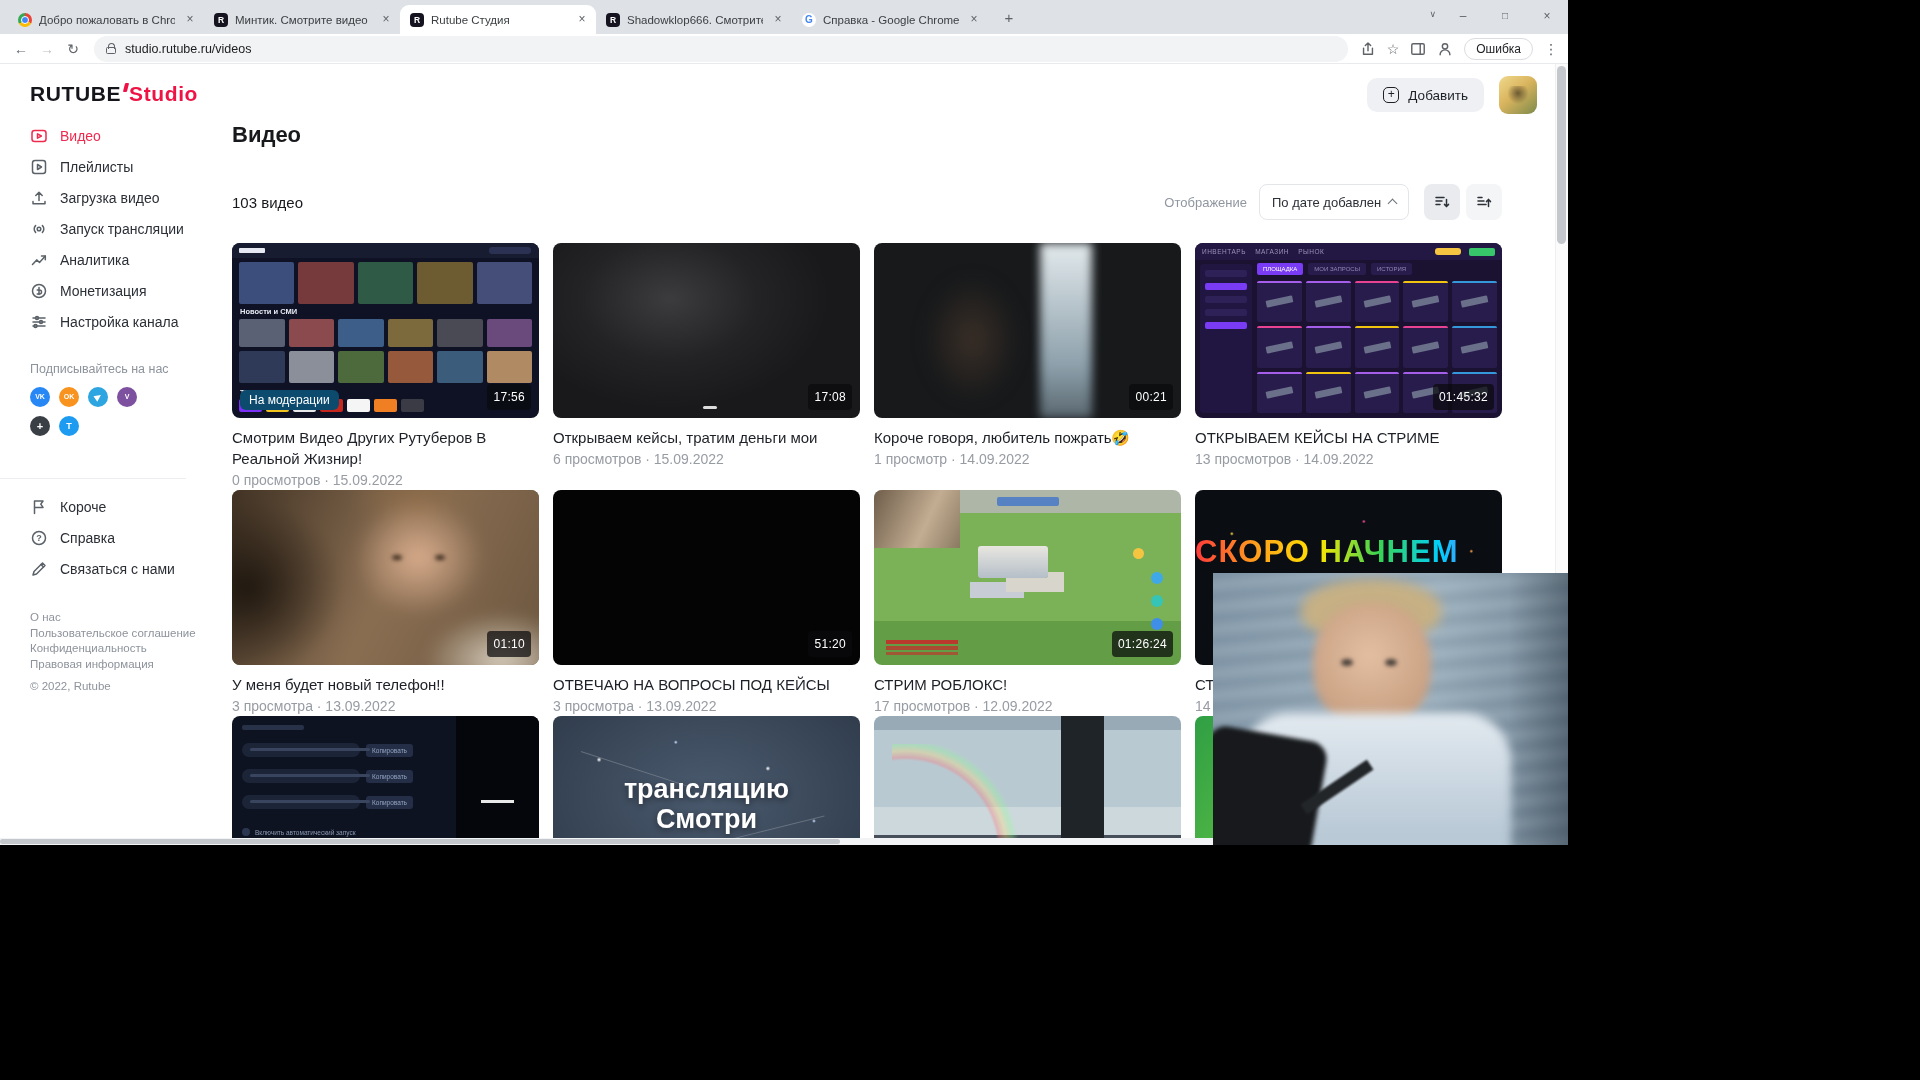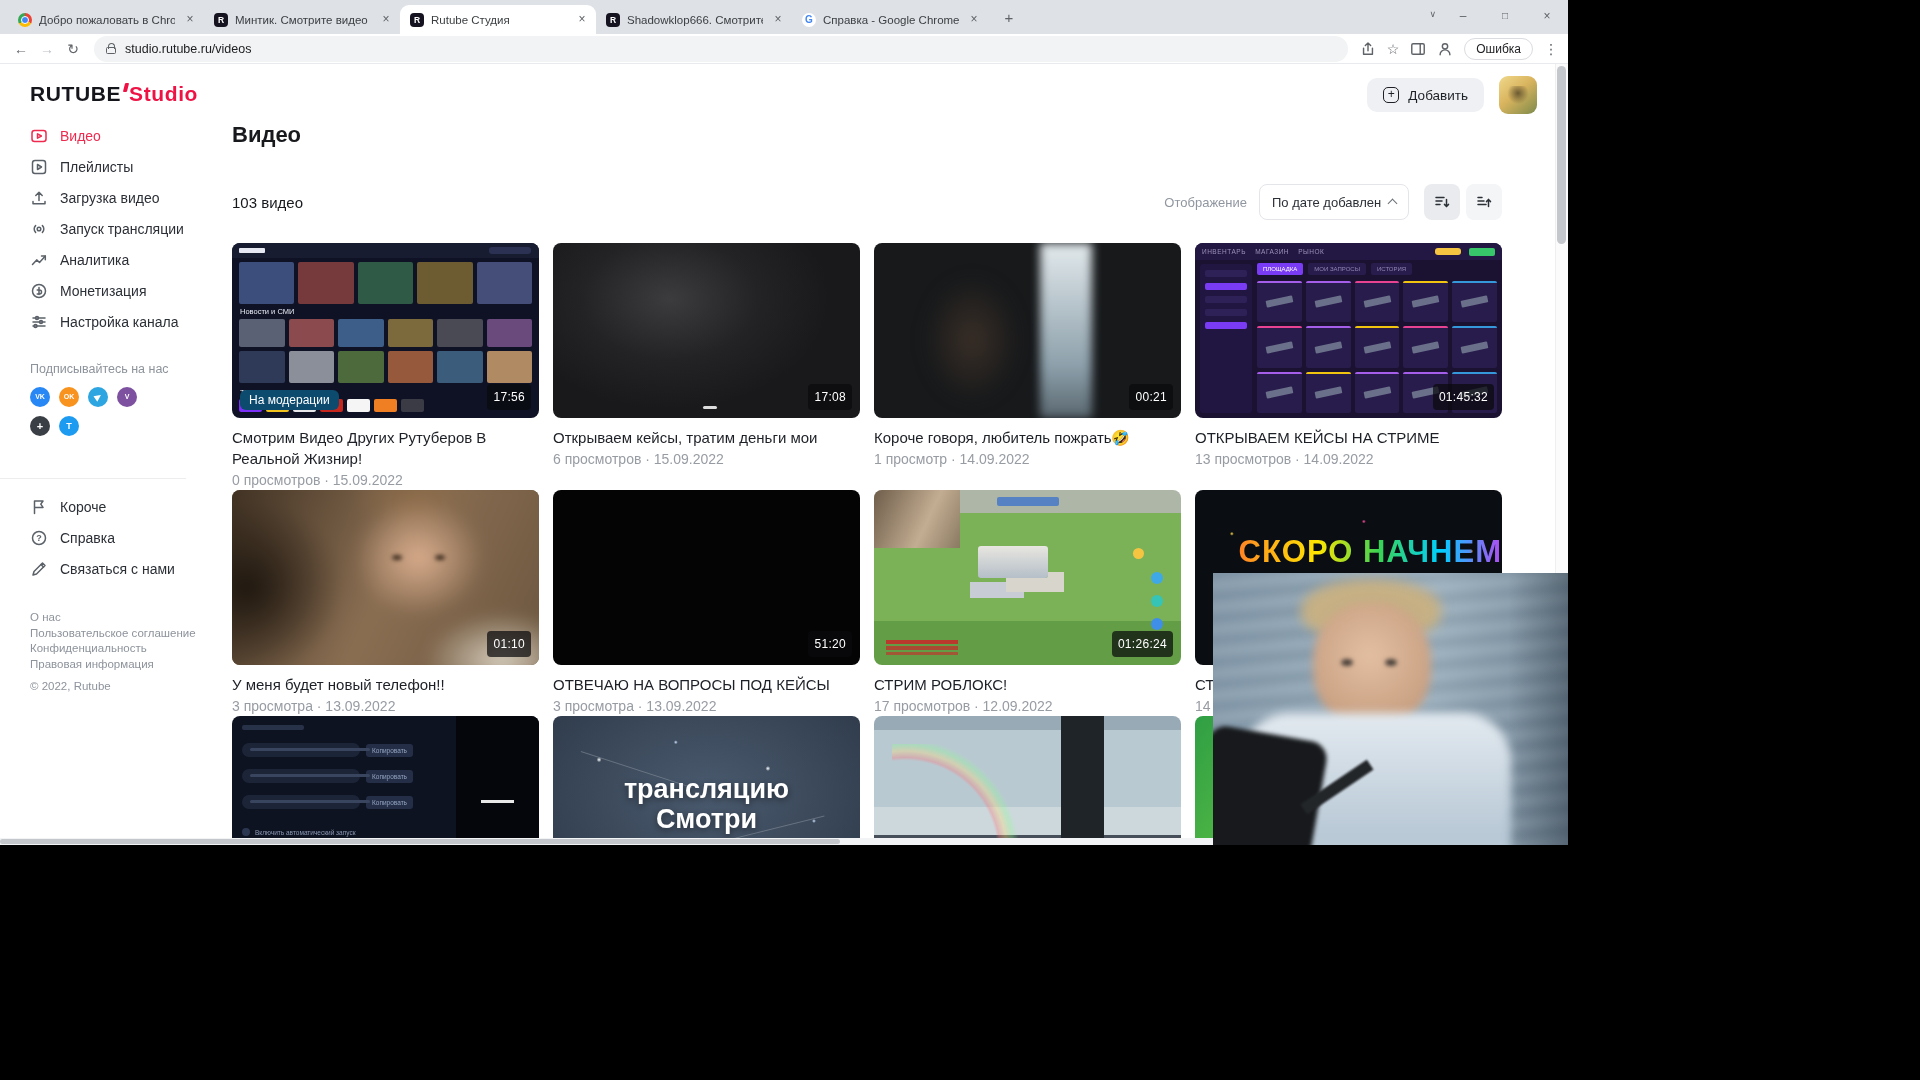--- a/index.html
+++ b/index.html
@@ -100,21 +100,21 @@
   .t1 .hd{position:absolute;top:0;left:0;right:0;height:15px;background:#171c31}
   .t1 .hlogo{position:absolute;top:5px;left:7px;width:26px;height:5px;background:#e6e9f2;border-radius:1px}
   .t1 .hpill{position:absolute;top:4px;right:8px;width:42px;height:7px;background:#2a3152;border-radius:3px}
   .t1 .row{position:absolute;left:7px;right:7px;display:flex;gap:4px}
   .t1 .row i{flex:1;border-radius:2px}
   .t1 .r1{top:19px;height:42px}
   .t1 .r2{top:76px;height:28px}
   .t1 .r3{top:108px;height:32px}
   .t1 .r4{top:156px;height:13px}
   .t1 .r4 i{flex:none;width:23px}
-  .t1 .lb{position:absolute;left:8px;color:#e8ebf4;font-size:7.5px;font-weight:normal}
+  .t1 .lb{position:absolute;left:8px;color:#e8ebf4;font-size:7.5px;font-weight:bold}
   .t1 .lb1{top:64px}.t1 .lb2{top:145px}
   .t1 .r1 i:nth-child(1){background:#3b4e7c}.t1 .r1 i:nth-child(2){background:#76393c}.t1 .r1 i:nth-child(3){background:#2f5a45}.t1 .r1 i:nth-child(4){background:#6d5b31}.t1 .r1 i:nth-child(5){background:#454e78}
   .t1 .r2 i:nth-child(1){background:#5a6175}.t1 .r2 i:nth-child(2){background:#8a4a4e}.t1 .r2 i:nth-child(3){background:#3d5e88}.t1 .r2 i:nth-child(4){background:#7c6a3c}.t1 .r2 i:nth-child(5){background:#4a4a55}.t1 .r2 i:nth-child(6){background:#6a4a7c}
   .t1 .r3 i:nth-child(1){background:#2e3a58}.t1 .r3 i:nth-child(2){background:#8b8f99}.t1 .r3 i:nth-child(3){background:#4c6a3c}.t1 .r3 i:nth-child(4){background:#97593b}.t1 .r3 i:nth-child(5){background:#3c5c7c}.t1 .r3 i:nth-child(6){background:#b08a62}
   .t1 .r4 i:nth-child(1){background:#7b2ff7}.t1 .r4 i:nth-child(2){background:#f2c31c}.t1 .r4 i:nth-child(3){background:#e8e8ea}.t1 .r4 i:nth-child(4){background:#c6261c}.t1 .r4 i:nth-child(5){background:#f5f5f5}.t1 .r4 i:nth-child(6){background:#f07f23}.t1 .r4 i:nth-child(7){background:#3b3b46}
 
   
   .t2{background:radial-gradient(160px 110px at 38% 32%,#3c3c3e,#232325 55%,#19191b)}
   .t2::after{content:"";position:absolute;left:49%;bottom:9px;width:14px;height:3px;background:rgba(255,255,255,.85);border-radius:2px}
 
@@ -169,21 +169,21 @@
 
   
   .t8{background:#0a0d12}
   .t8 .dots{position:absolute;inset:0;background:
     radial-gradient(2px 2px at 12% 25%,#ffd84a,transparent),
     radial-gradient(2px 2px at 30% 72%,#4ad8ff,transparent),
     radial-gradient(2px 2px at 55% 18%,#ff4a9d,transparent),
     radial-gradient(2px 2px at 75% 80%,#6aff4a,transparent),
     radial-gradient(2px 2px at 90% 35%,#ffa24a,transparent),
     radial-gradient(2px 2px at 45% 88%,#b04aff,transparent)}
-  .t8 .txt{position:absolute;top:44px;left:0;right:0;text-align:right;font-size:31px;font-weight:bold;letter-spacing:1px;white-space:nowrap;background:linear-gradient(90deg,#ff3b3b,#ff9f1c,#ffe600,#39d353,#00cfff,#b24bf3);-webkit-background-clip:text;background-clip:text;color:transparent}
+  .t8 .txt{position:absolute;top:44px;left:0;right:0;text-align:left;font-size:31px;font-weight:bold;letter-spacing:1px;white-space:nowrap;background:linear-gradient(90deg,#ff3b3b,#ff9f1c,#ffe600,#39d353,#00cfff,#b24bf3);-webkit-background-clip:text;background-clip:text;color:transparent}
 
   
   .t9{background:#0d1321}
   .t9 .dk{position:absolute;right:0;top:0;width:27%;height:100%;background:#04060c}
   .t9 .dk i{position:absolute;left:30%;top:48%;width:40%;height:3px;background:#e8e8e8}
   .t9 .hd9{position:absolute;top:9px;left:10px;width:62px;height:5px;background:#273249;border-radius:2px}
   .t9 .rw{position:absolute;left:10px;display:flex;gap:6px;align-items:center}
   .t9 .rw1{top:27px}.t9 .rw2{top:53px}.t9 .rw3{top:79px}
   .t9 .inp{width:118px;height:14px;background:#1c2537;border-radius:7px;position:relative}
   .t9 .inp::after{content:"";position:absolute;left:8px;top:5px;width:70%;height:3px;background:#39455e;border-radius:2px}

